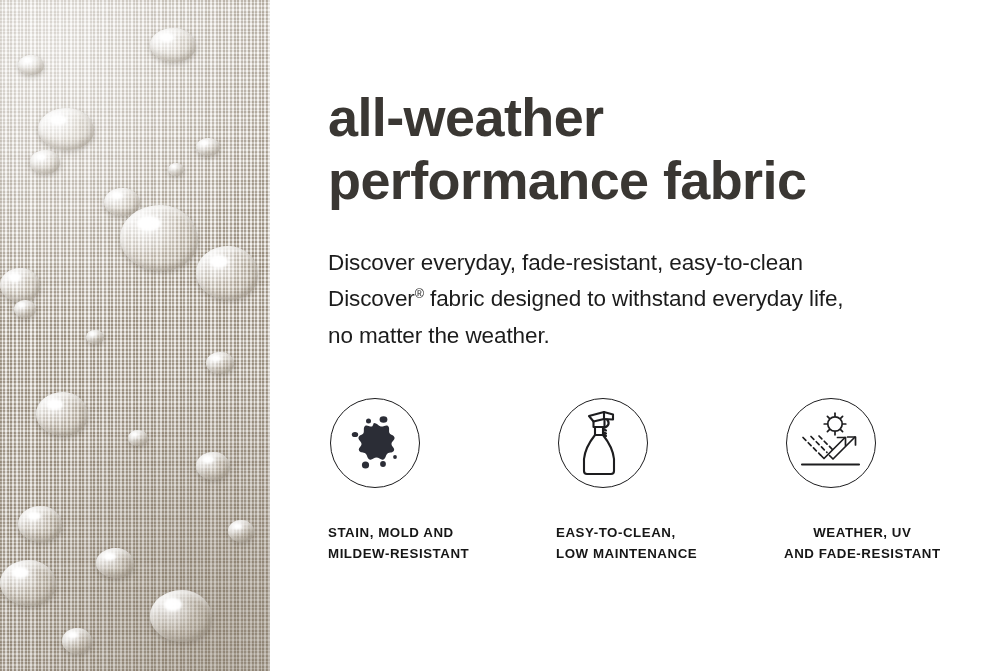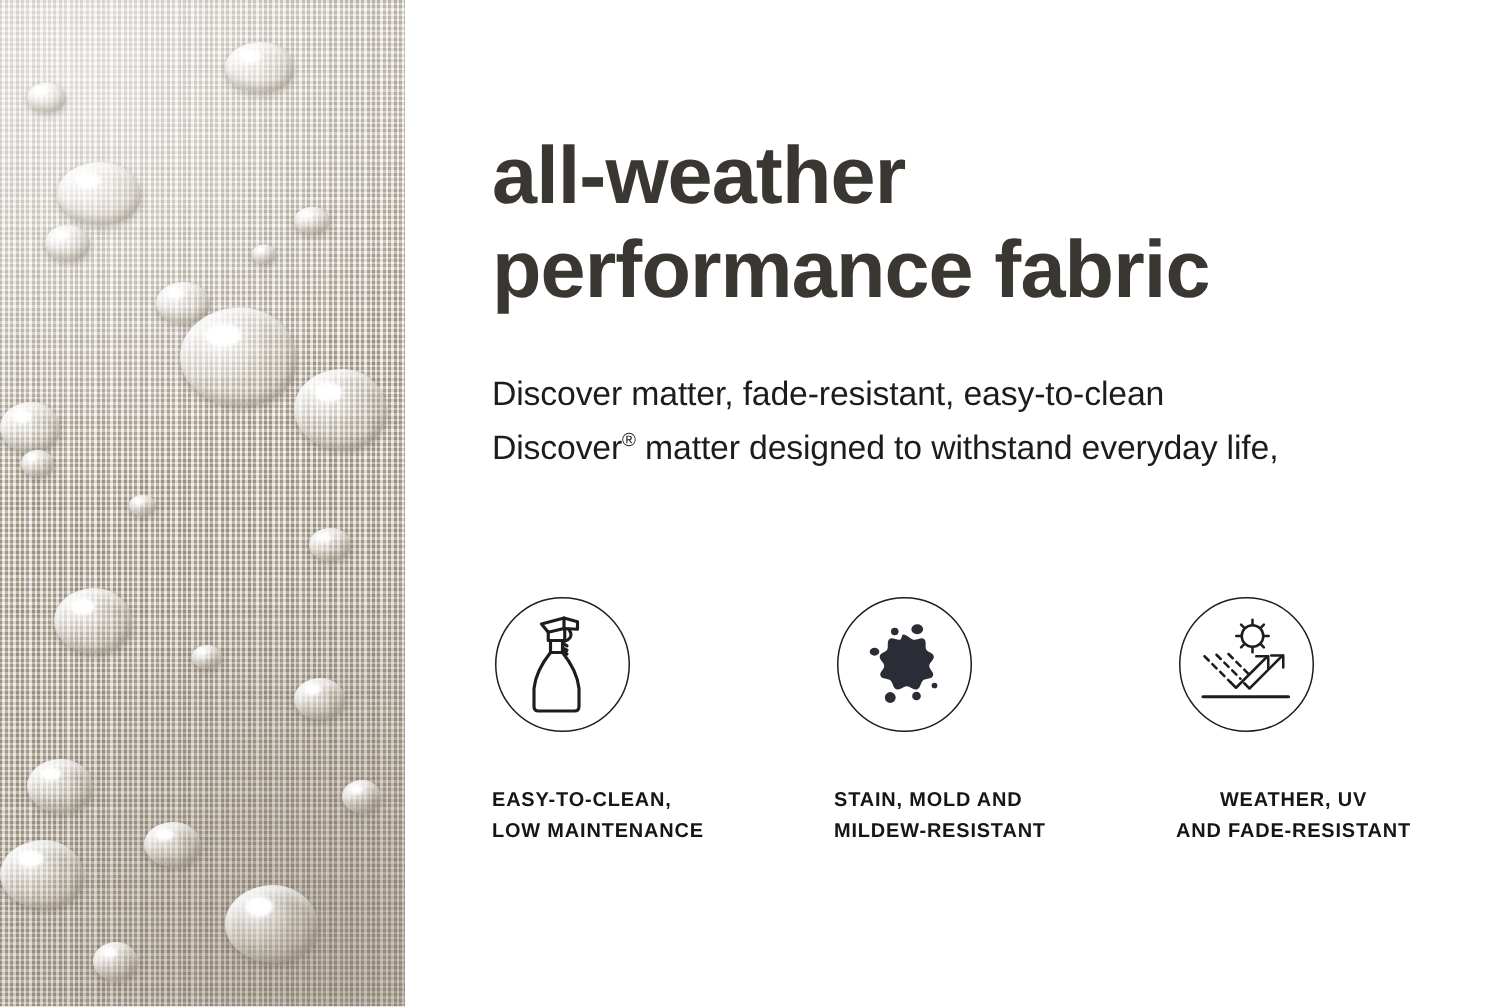--- a/index.html
+++ b/index.html
@@ -200,46 +200,23 @@
     <div class="drop" style="left:150px; top:590px; width:62px; height:52px;"></div>
     <div class="drop" style="left:228px; top:520px; width:26px; height:22px;"></div>
     <div class="drop" style="left:62px; top:628px; width:30px; height:26px;"></div>
   </div>
 
   <div class="content">
 
     <h1 class="headline">all-weather
 performance fabric</h1>
 
-    <p class="subcopy"><span>Discover matter, fade-resistant, easy-to-clean</span><br><span>Discover</span><sup>®</sup><span> matter designed to withstand everyday life,</span><br></p>
+    <p class="subcopy"><span>Discover everyday, fade-resistant, easy-to-clean</span><br><span>Discover</span><sup>®</sup><span> fabric designed to withstand everyday life,</span><br><span>no matter the weather.</span></p>
 
     <div class="features">
-
-      <div class="feature">
-        <div class="icon-circle">
-          <svg width="60" height="72" viewBox="0 0 60 72" fill="none" stroke="#1d1d1f" stroke-width="2.1" stroke-linecap="round" stroke-linejoin="round">
-
-            <path d="M16 9 L31 5 L31 12 L20.5 14.5 Z"></path>
-            <path d="M31 5 L40 7.5 L40 12.5 L31 12"></path>
-            <path d="M34 12.5 C37 16 36 19.5 30 21"></path>
-
-            <path d="M20.5 14.5 L20.5 20 L31.5 20 L31.5 13"></path>
-
-            <path d="M22 20 L22 28"></path>
-            <path d="M30 20 L30 28"></path>
-            <path d="M30 22 L33 23.5 M30 25 L33 26.5 M30 27.5 L33 29"></path>
-
-            <path d="M22 28 C18 33 12 42 11 52 L11 64 C11 66 12 67 14 67
-                     L38 67 C40 67 41 66 41 64 L41 52
-                     C40 42 34 33 30 28 Z"></path>
-          </svg>
-        </div>
-        <div class="feature-caption">EASY-TO-CLEAN,
-LOW MAINTENANCE</div>
-      </div>
 
       <div class="feature">
         <div class="icon-circle">
           <svg width="64" height="62" viewBox="0 0 64 62" fill="#2b2d36">
             <path d="M31 11
                      C34 11 35.5 14 38 14.5
                      C40.5 15 43 12.5 45 14
                      C47 15.5 45.5 19 46.5 21
                      C47.5 23 51 23 51.5 25.5
                      C52 28 48.5 29.5 48.5 32
@@ -263,20 +240,43 @@
             <circle cx="40" cy="52" r="2.9"></circle>
             <circle cx="52" cy="45" r="1.9"></circle>
           </svg>
         </div>
         <div class="feature-caption">STAIN, MOLD AND
 MILDEW-RESISTANT</div>
       </div>
 
       <div class="feature">
         <div class="icon-circle">
+          <svg width="60" height="72" viewBox="0 0 60 72" fill="none" stroke="#1d1d1f" stroke-width="2.1" stroke-linecap="round" stroke-linejoin="round">
+
+            <path d="M16 9 L31 5 L31 12 L20.5 14.5 Z"></path>
+            <path d="M31 5 L40 7.5 L40 12.5 L31 12"></path>
+            <path d="M34 12.5 C37 16 36 19.5 30 21"></path>
+
+            <path d="M20.5 14.5 L20.5 20 L31.5 20 L31.5 13"></path>
+
+            <path d="M22 20 L22 28"></path>
+            <path d="M30 20 L30 28"></path>
+            <path d="M30 22 L33 23.5 M30 25 L33 26.5 M30 27.5 L33 29"></path>
+
+            <path d="M22 28 C18 33 12 42 11 52 L11 64 C11 66 12 67 14 67
+                     L38 67 C40 67 41 66 41 64 L41 52
+                     C40 42 34 33 30 28 Z"></path>
+          </svg>
+        </div>
+        <div class="feature-caption">EASY-TO-CLEAN,
+LOW MAINTENANCE</div>
+      </div>
+
+      <div class="feature">
+        <div class="icon-circle">
           <svg width="66" height="62" viewBox="0 0 66 62" fill="none" stroke="#1d1d1f" stroke-width="1.7" stroke-linecap="round" stroke-linejoin="round">
 
             <circle cx="37" cy="12" r="7.2"></circle>
             <path d="M37 1.2 L37 4.0"></path>
             <path d="M37 20.0 L37 22.8"></path>
             <path d="M26.2 12 L29.0 12"></path>
             <path d="M45.0 12 L47.8 12"></path>
             <path d="M29.4 4.4 L31.4 6.4"></path>
             <path d="M42.6 17.6 L44.6 19.6"></path>
             <path d="M44.6 4.4 L42.6 6.4"></path>

